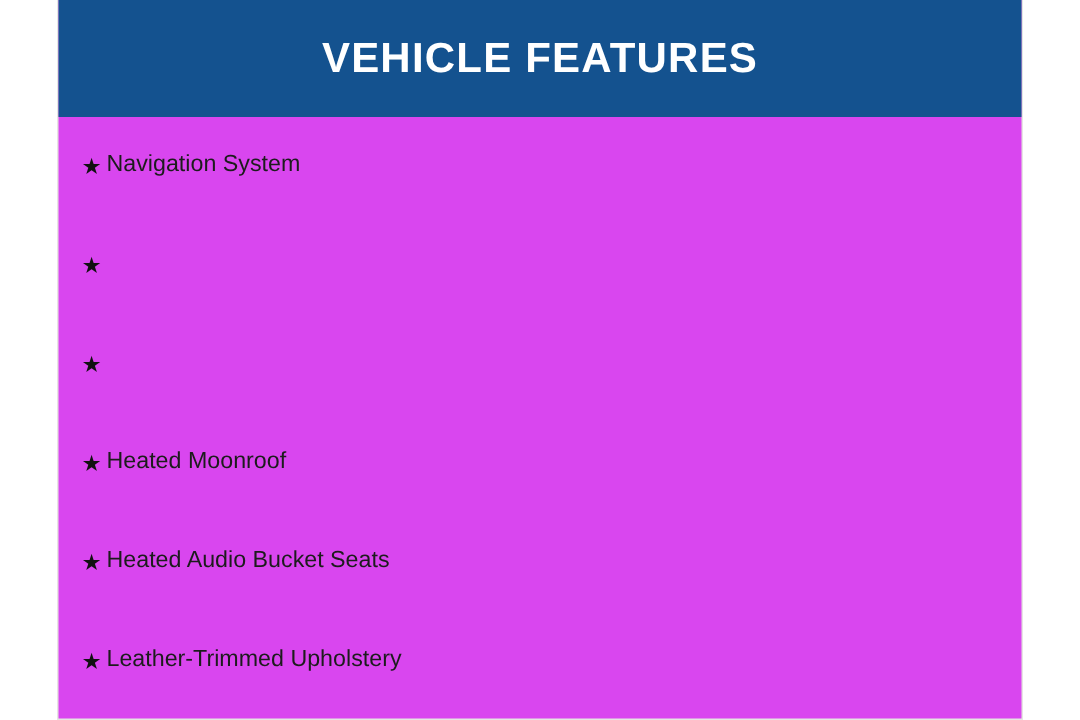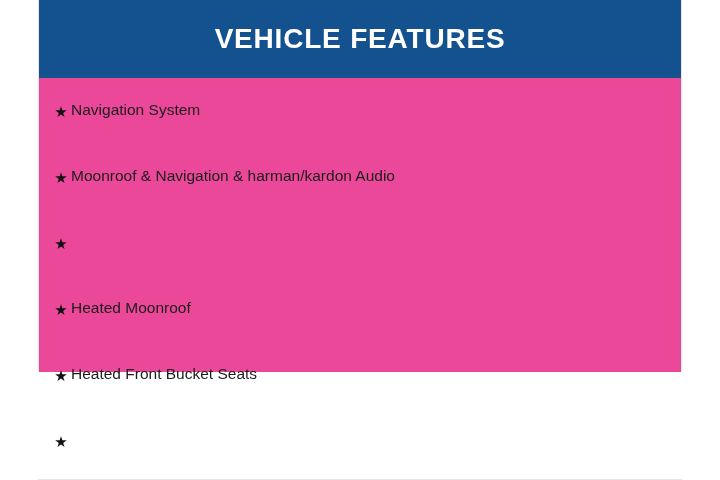--- a/index.html
+++ b/index.html
@@ -34,22 +34,22 @@
     top: 0;
     width: 38px;
     height: 480px;
     background: #ffffff;
   }
   .card {
     position: absolute;
     left: 38px;
     top: 0;
     width: 644px;
-    height: 372px;
-    background: #ec4899;
+    height: 480px;
+    background: #d946ef;
     border-left: 1px solid #e6e6e2;
     border-right: 1px solid #e6e6e2;
     box-sizing: border-box;
   }
   .header-bar {
     position: absolute;
     left: 0;
     top: 0;
     width: 100%;
     height: 78px;
@@ -127,39 +127,39 @@
 
     <ul class="features-list">
 
       <li class="feature-row">
         <span class="bullet-icon">★</span>
         <span class="feature-label">Navigation System</span>
       </li>
 
       <li class="feature-row">
         <span class="bullet-icon">★</span>
-        <span class="feature-label">Moonroof &amp; Navigation &amp; harman/kardon Audio</span>
       </li>
 
       <li class="feature-row">
         <span class="bullet-icon">★</span>
       </li>
 
       <li class="feature-row">
         <span class="bullet-icon">★</span>
         <span class="feature-label">Heated Moonroof</span>
       </li>
 
       <li class="feature-row">
         <span class="bullet-icon">★</span>
-        <span class="feature-label">Heated Front Bucket Seats</span>
+        <span class="feature-label">Heated Audio Bucket Seats</span>
       </li>
 
       <li class="feature-row">
         <span class="bullet-icon">★</span>
+        <span class="feature-label">Leather-Trimmed Upholstery</span>
       </li>
 
     </ul>
 
   </div>
 
   <div class="bottom-edge"></div>
 
 </div>
 

